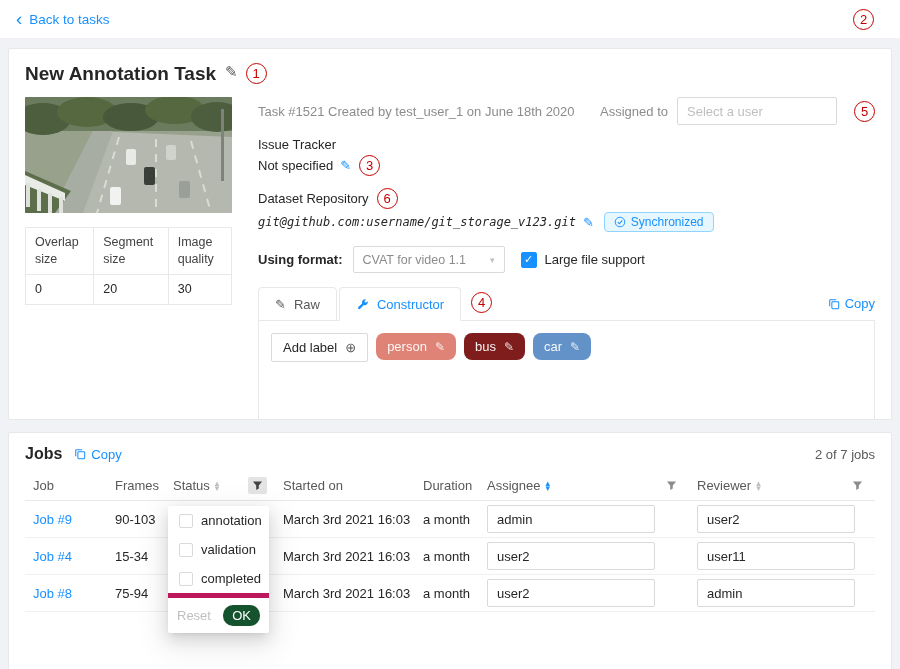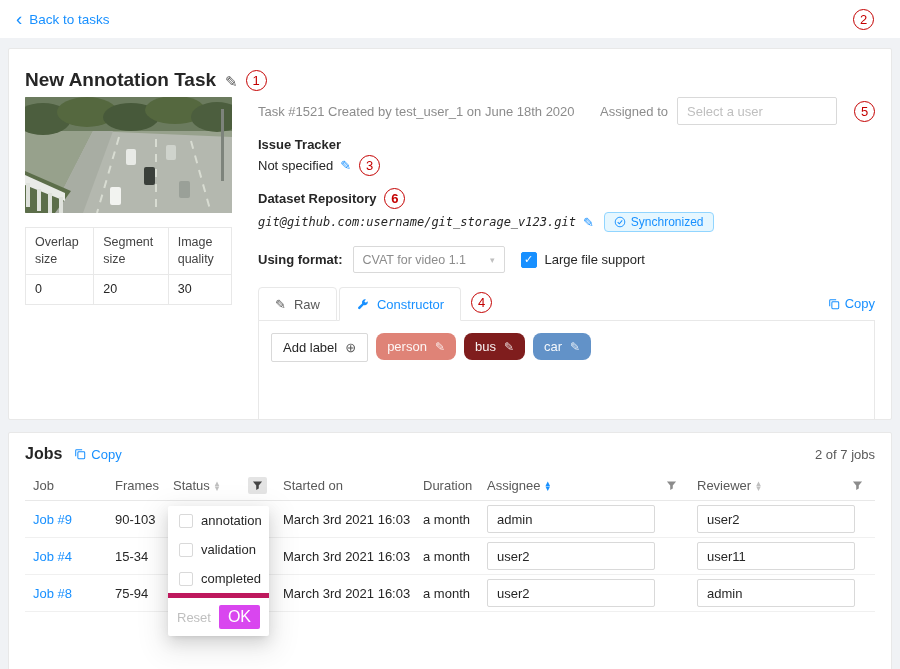--- a/index.html
+++ b/index.html
@@ -22,41 +22,41 @@
 
   
   .callout { display:inline-flex; align-items:center; justify-content:center; min-width:21px; height:21px;
     border:1.6px solid #c40000; border-radius:50%; color:#c40000; font-size:13px; margin-left:8px; flex:none; background:transparent; }
 
   
   .card { background:#fff; border:1px solid #e8e8e8; border-radius:2px; margin:0 8px; }
   .task-card { margin-top:10px; padding:14px 16px 0; height:372px; overflow:hidden; }
   .jobs-card { margin-top:12px; padding:12px 16px; height:400px; }
 
-  .task-title-row { display:flex; align-items:flex-end; height:28px; }
+  .task-title-row { display:flex; align-items:flex-start; height:28px; }
   .task-title { font-size:19px; font-weight:600; color:#262626; }
   .title-edit { color:#595959; font-size:15px; margin-left:9px; cursor:pointer; }
 
   .task-body { display:flex; margin-top:6px; }
   .left-col { width:207px; flex:none; }
   .preview { width:207px; height:116px; display:block; border-radius:1px; }
   .params { border-collapse:collapse; margin-top:14px; width:207px; }
   .params th, .params td { border:1px solid #e8e8e8; font-weight:400; text-align:left; padding:6px 9px; font-size:12.5px; color:#434343; line-height:1.35; vertical-align:top; }
   .params td { color:#262626; }
 
   .right-col { flex:1; padding-left:26px; min-width:0; }
   .meta-row { display:flex; align-items:center; justify-content:space-between; height:28px; }
   .task-meta { color:#8c8c8c; font-size:13px; }
   .assigned { display:flex; align-items:center; gap:9px; }
   .assigned-label { color:#8c8c8c; }
   .ant-input { border:1px solid #d9d9d9; border-radius:2px; height:28px; padding:0 9px; font-size:13px; font-family:inherit; color:#262626; outline:none; background:#fff; }
   .ant-input::placeholder { color:#bfbfbf; }
   .assigned .ant-input { width:160px; }
 
-  .block-label { font-weight:bold; font-size:13px; margin-top:12px; display:flex; align-items:center; }
+  .block-label { font-weight:normal; font-size:13px; margin-top:12px; display:flex; align-items:center; }
   .value-row { display:flex; align-items:center; margin-top:3px; }
   .edit-link { color:#1890ff; margin-left:7px; font-size:13px; cursor:pointer; }
   .repo-url { font-family:"DejaVu Sans Mono", monospace; font-style:italic; font-size:12px; color:#262626; }
   .sync-badge { display:inline-flex; align-items:center; gap:5px; background:#e6f7ff; border:1px solid #91d5ff; color:#1890ff;
     border-radius:4px; padding:2px 9px; font-size:12px; margin-left:10px; }
 
   .format-row { display:flex; align-items:center; margin-top:14px; }
   .format-label { font-weight:bold; margin-right:10px; }
   .select { display:flex; align-items:center; justify-content:space-between; border:1px solid #d9d9d9; border-radius:2px;
     height:27px; width:152px; padding:0 9px; color:#8c8c8c; font-size:12.5px; background:#fff; cursor:pointer; }
@@ -102,21 +102,21 @@
   .cell-input-sm { width:158px; }
   .status-completed { color:#52c41a; display:inline-flex; align-items:center; gap:6px; }
 
   
   .filter-dropdown { position:absolute; left:168px; top:506px; width:101px; background:#fff; border-radius:2px; z-index:20;
     box-shadow:0 3px 6px -4px rgba(0,0,0,.18), 0 6px 16px rgba(0,0,0,.12), 0 9px 28px 8px rgba(0,0,0,.07); }
   .filter-item { display:flex; align-items:center; gap:8px; padding:7px 11px; font-size:13px; cursor:pointer; }
   .filter-checkbox { width:14px; height:14px; border:1px solid #d9d9d9; border-radius:2px; background:#fff; flex:none; }
   .filter-footer { border-top:5px solid #be185d; display:flex; align-items:center; justify-content:space-between; padding:7px 9px; }
   .reset-link { color:#bfbfbf; font-size:13px; cursor:not-allowed; }
-  .ok-btn { background:#d946ef; color:#fff; border:none; border-radius:2px; font-size:16px; padding:3px 9px; cursor:pointer; font-family:inherit; }
+  .ok-btn { background:#14532d; color:#fff; border:none; border-radius:10px; font-size:13px; padding:3px 9px; cursor:pointer; font-family:inherit; }
 </style>
 </head>
 <body>
 
 <div class="topbar">
   <div class="back-link">
     <span class="chevron-left">‹</span>
     <span>Back to tasks</span>
   </div>
   <div class="topbar-right">

